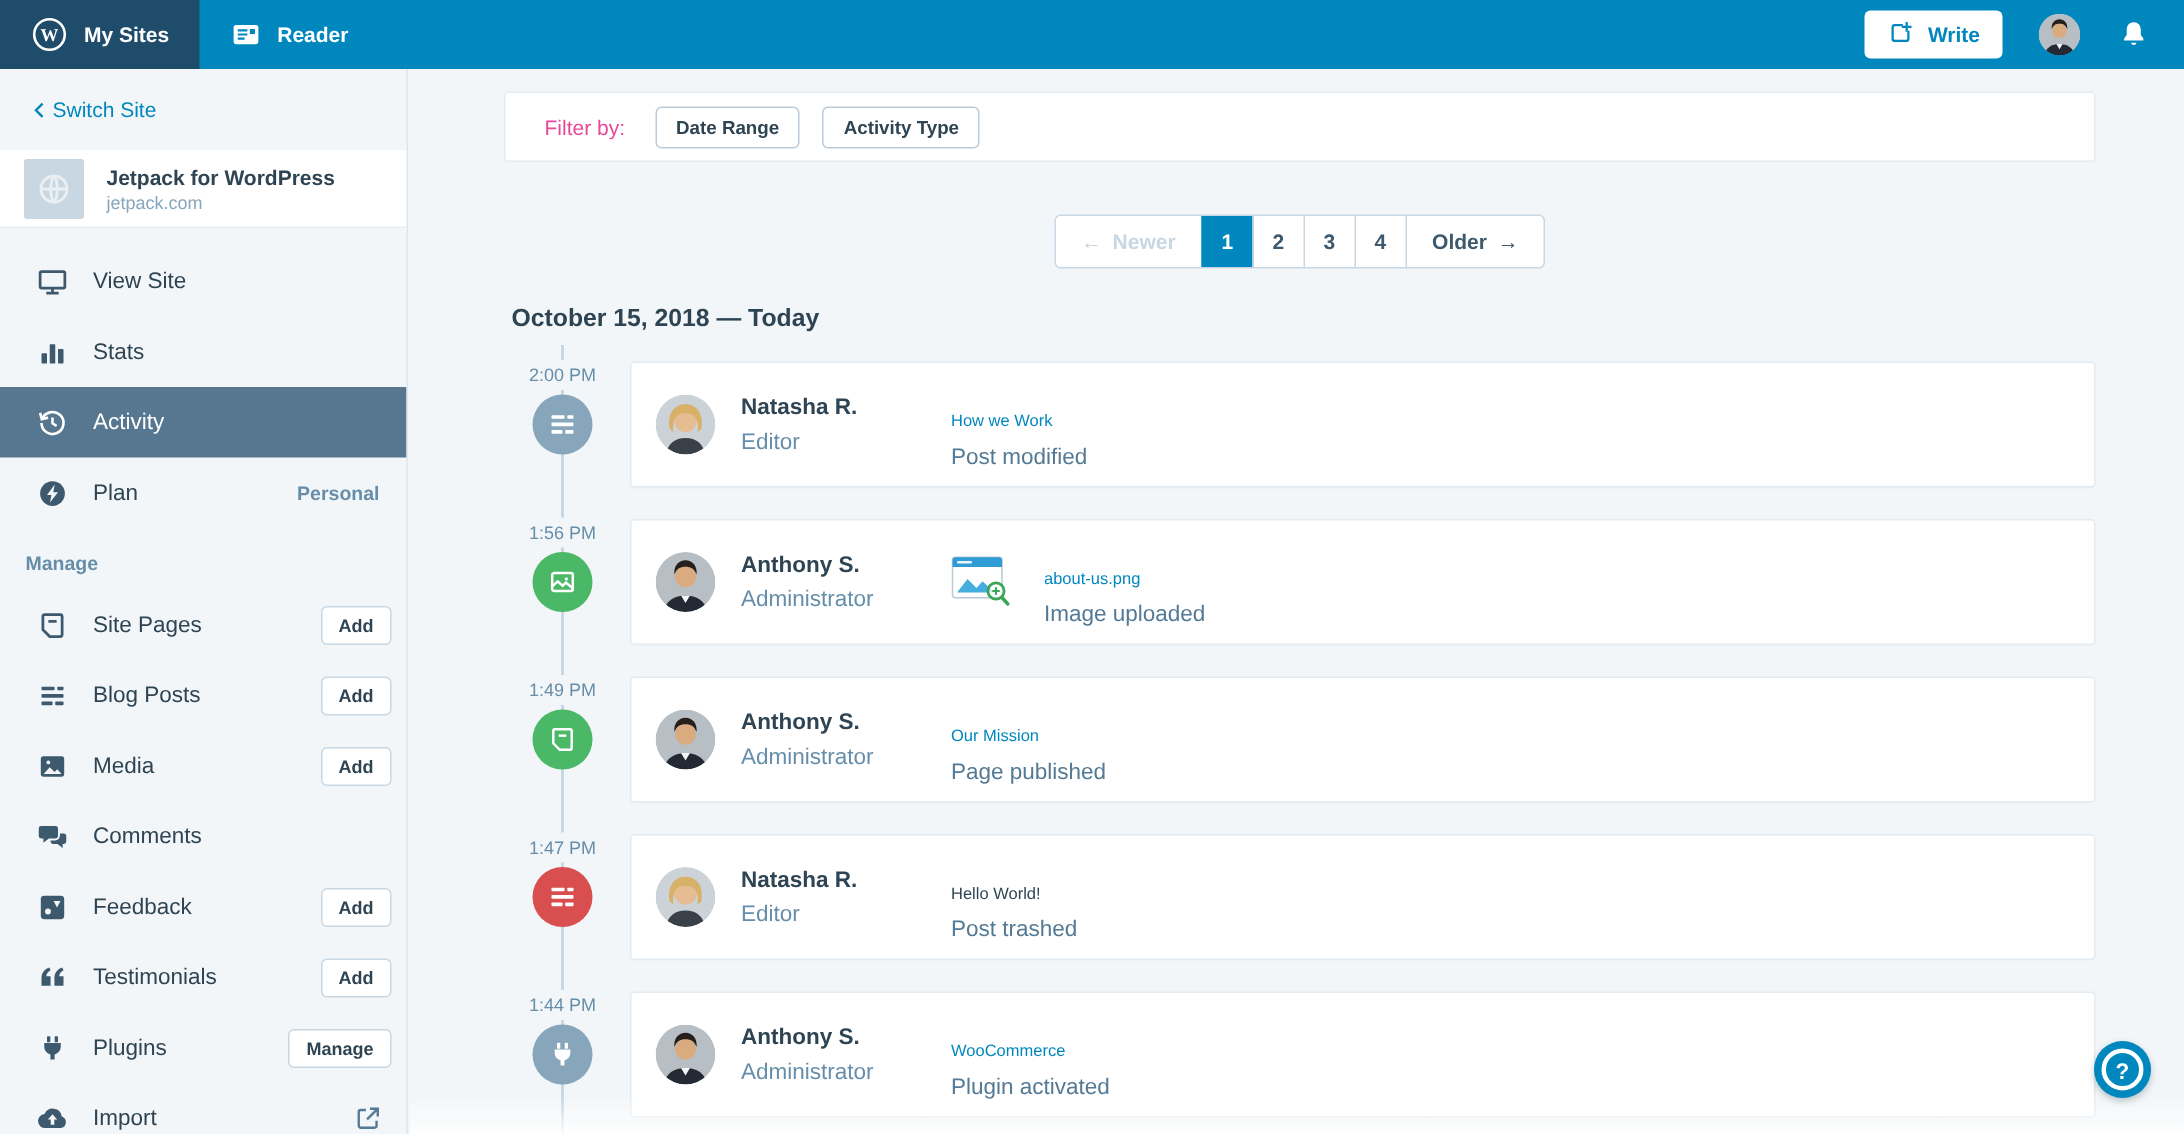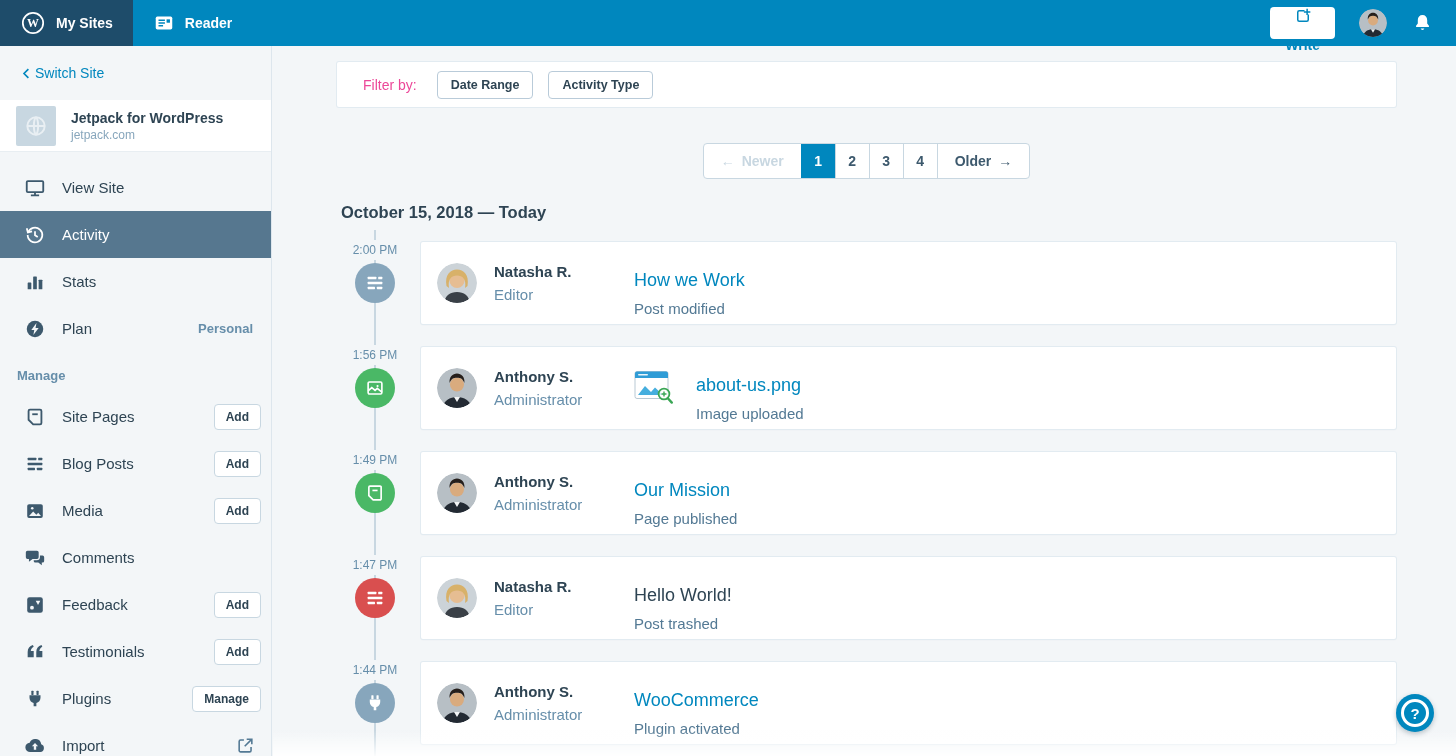--- a/index.html
+++ b/index.html
@@ -2,21 +2,21 @@
 <html><head>
 <meta charset="utf-8">
 <style>
   * { box-sizing: border-box; margin: 0; padding: 0; }
   html,body { width:1456px; height:756px; overflow:hidden; }
   body {
     font-family:"Liberation Sans", sans-serif;
     background:#f3f6f8; color:#2e4453;
     position:relative;
   }
-  button { font-family:inherit; cursor:pointer;flex-direction:column; }
+  button { font-family:inherit; cursor:pointer; }
 
   
   .masthead { height:46px; background:#0087be; display:flex; justify-content:space-between; align-items:stretch; position:relative; z-index:10; }
   .mb-left { display:flex; }
   .mb-item { display:flex; align-items:center; gap:10px; color:#fff; font-size:14px; font-weight:600; padding:0 20px; cursor:pointer; }
   .mb-my-sites { background:#1e4c6a; }
   .mb-item svg { display:block; }
   .mb-right { display:flex; align-items:center; gap:24px; padding-right:22px; }
   .write-btn { display:flex; align-items:center; gap:9px; background:#fff; color:#0087be; border:none; border-radius:4px; height:32px; padding:0 15px; font-size:14px; font-weight:600; }
   .mb-avatar { width:28px; height:28px; border-radius:50%; overflow:hidden; cursor:pointer; flex:none; }
@@ -79,21 +79,21 @@
   .event-card { flex:1; background:#fff; height:82px; border-radius:2px; box-shadow:0 0 0 1px #e2ebf1, 0 1px 2px rgba(46,68,83,.05); display:flex; align-items:center; padding:0 16px; cursor:pointer; }
   .event-avatar { width:40px; height:40px; border-radius:50%; overflow:hidden; flex:none; }
   .event-avatar svg { display:block; width:100%; height:100%; }
   .event-actor { width:140px; margin-left:17px; flex:none; }
   .actor-name { font-size:15px; font-weight:600; color:#2e4453; margin-bottom:6px; }
   .actor-role { font-size:15px; color:#668eaa; }
   .event-content { display:flex; align-items:center; gap:20px; }
   .event-thumb { width:42px; height:36px; flex:none; display:none; }
   .event-thumb svg { width:100%; height:100%; display:block; }
   .event.has-thumb .event-thumb { display:block; }
-  .event-title { font-size:18px; color:#2e4453; margin-bottom:9px;margin-top:21px; }
+  .event-title { font-size:11px; color:#2e4453; margin-bottom:9px;margin-top:21px; }
   .event-title.link { color:#0087be; }
   .event-action { font-size:15px; color:#537994; }
 
   .help-btn { position:fixed; right:22px; bottom:24px; width:38px; height:38px; border-radius:50%; background:#0087be; border:none; display:grid; place-items:center; box-shadow:0 2px 5px rgba(0,40,60,.25); z-index:30; padding:0; }
   .bottom-fade { position:fixed; left:273px; right:0; bottom:0; height:26px; background:linear-gradient(to bottom, rgba(243,246,248,0), rgba(255,255,255,.92)); pointer-events:none; z-index:5; }
 </style>
 </head>
 <body>
 
 <header class="masthead">
@@ -182,40 +182,40 @@
         <div class="nav-item">
     <span class="nav-icon">
             <svg viewBox="0 0 24 24" fill="none" stroke="currentColor" stroke-width="2">
               <rect x="3" y="4.5" width="18" height="12" rx="1.2"></rect>
               <path d="M12 16.5V20M7.5 20h9"></path>
             </svg>
           </span>
     <span class="nav-label">View Site</span>
 
   </div>
+        <div class="nav-item">
+    <span class="nav-icon">
+            <svg viewBox="0 0 24 24" fill="currentColor">
+              <rect x="4" y="12.5" width="4" height="7.5" rx="0.5"></rect>
+              <rect x="10" y="6" width="4" height="14" rx="0.5"></rect>
+              <rect x="16" y="9.5" width="4" height="10.5" rx="0.5"></rect>
+            </svg>
+          </span>
+    <span class="nav-label">Stats</span>
+
+  </div>
         <div class="nav-item selected">
     <span class="nav-icon">
             <svg viewBox="0 0 24 24" fill="none" stroke="currentColor" stroke-width="1.9">
               <path d="M4.4 9.5A8 8 0 1 1 4 12"></path>
               <path d="M3 4.6l1.2 4.6 4.6-1.1"></path>
               <path d="M12 8v4.2l3 2"></path>
             </svg>
           </span>
     <span class="nav-label">Activity</span>
-
-  </div>
-        <div class="nav-item">
-    <span class="nav-icon">
-            <svg viewBox="0 0 24 24" fill="currentColor">
-              <rect x="4" y="12.5" width="4" height="7.5" rx="0.5"></rect>
-              <rect x="10" y="6" width="4" height="14" rx="0.5"></rect>
-              <rect x="16" y="9.5" width="4" height="10.5" rx="0.5"></rect>
-            </svg>
-          </span>
-    <span class="nav-label">Stats</span>
 
   </div>
         <div class="nav-item">
     <span class="nav-icon">
             <svg viewBox="0 0 24 24">
               <circle cx="12" cy="12" r="9" fill="currentColor"></circle>
               <path d="M13.6 5.4 8 13h3.2L10.2 18.6 16 11h-3.4z" fill="#f3f6f8"></path>
             </svg>
           </span>
     <span class="nav-label">Plan</span>

